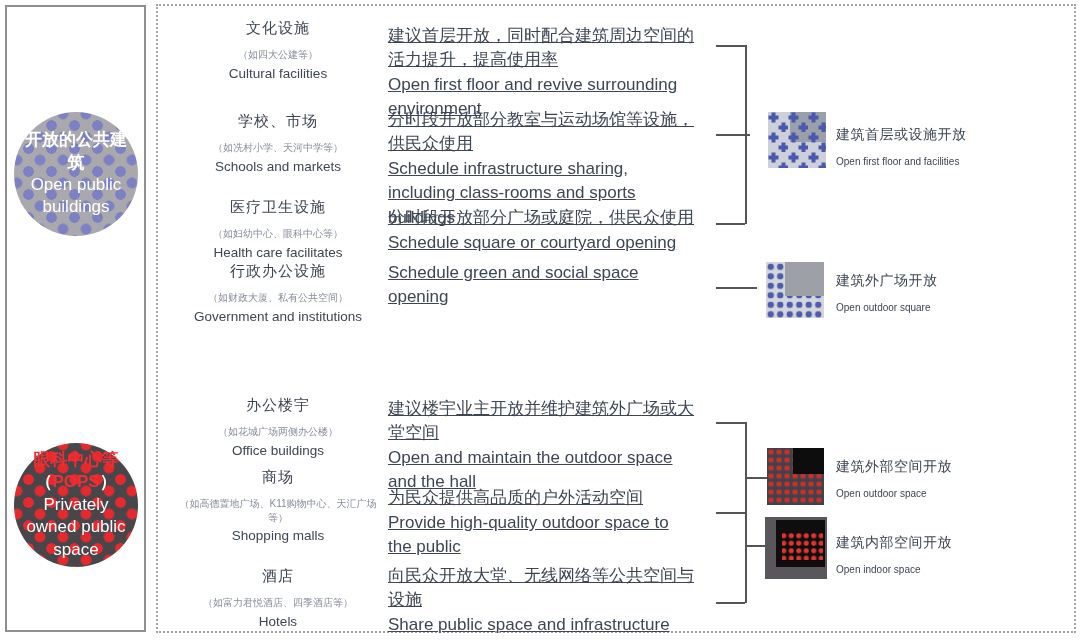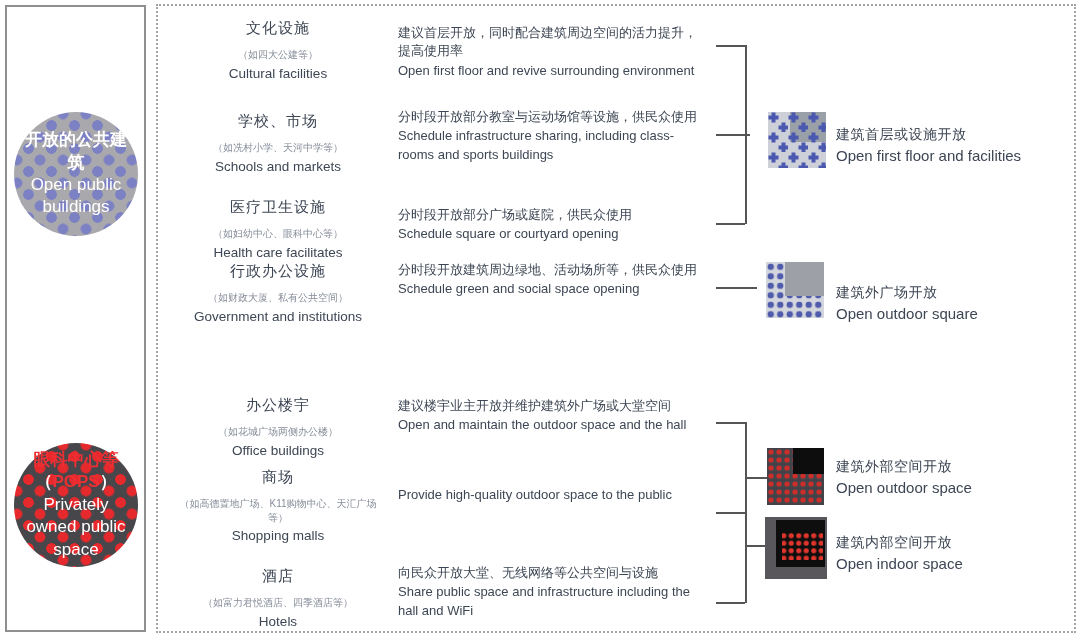--- a/index.html
+++ b/index.html
@@ -25,30 +25,30 @@
   .circle .zh{font-weight:600;display:block;}
   .c2 .zh{color:#ee2f33;}
   .c2 .pops{color:#ee2f33;font-weight:600;}
   .c2 .paren{color:#ffffff;font-weight:600;}
   
   .row-name{position:absolute;left:178px;width:200px;text-align:center;}
   .row-name .t-zh{font-size:15px;letter-spacing:1px;}
   .row-name .t-sub{font-size:10px;color:#868d99;margin-top:10px;line-height:1.35;}
   .row-name .t-en{font-size:13.5px;margin-top:3px;line-height:1.3;}
   
-  .row-desc{position:absolute;left:398px;width:306px;font-size:13px;line-height:1.42;}
+  .row-desc{position:absolute;left:388px;width:306px;font-size:17px;line-height:1.42;text-decoration:underline;}
   .row-desc .d-zh{margin-bottom:1px;}
   
   .vline{position:absolute;width:0;border-left:2px solid #555;}
   .hline{position:absolute;height:0;border-top:2px solid #555;}
   
   .legend-swatch{position:absolute;}
   .legend-label{position:absolute;left:836px;}
   .legend-label .l-zh{font-size:14px;letter-spacing:0.5px;}
-  .legend-label .l-en{font-size:15px;margin-top:3px;}
+  .legend-label .l-en{font-size:10px;margin-top:12px;}
 </style>
 </head>
 <body>
 
 <div id="stage">
 
   <div class="left-frame"></div>
   <div class="dashed-frame"></div>
 
   <div class="circle c1">
@@ -95,40 +95,40 @@
     <div class="d-zh">分时段开放部分广场或庭院，供民众使用</div>
     <div class="d-en">Schedule square or courtyard opening</div>
   </div>
 
   <div class="row-name" style="top:262px">
     <div class="t-zh">行政办公设施</div>
     <div class="t-sub">（如财政大厦、私有公共空间）</div>
     <div class="t-en">Government and institutions</div>
   </div>
   <div class="row-desc" style="top:261px">
-    <div class="d-zh">分时段开放建筑周边绿地、活动场所等，供民众使用</div>
     <div class="d-en">Schedule green and social space opening</div>
   </div>
 
   <div class="row-name" style="top:396px">
     <div class="t-zh">办公楼宇</div>
     <div class="t-sub">（如花城广场两侧办公楼）</div>
     <div class="t-en">Office buildings</div>
   </div>
   <div class="row-desc" style="top:397px">
     <div class="d-zh">建议楼宇业主开放并维护建筑外广场或大堂空间</div>
     <div class="d-en">Open and maintain the outdoor space and the hall</div>
   </div>
 
   <div class="row-name" style="top:468px">
     <div class="t-zh">商场</div>
     <div class="t-sub">（如高德置地广场、K11购物中心、天汇广场等）</div>
     <div class="t-en">Shopping malls</div>
   </div>
   <div class="row-desc" style="top:486px">
+    <div class="d-zh">为民众提供高品质的户外活动空间</div>
     <div class="d-en">Provide high-quality outdoor space to the public</div>
   </div>
 
   <div class="row-name" style="top:567px">
     <div class="t-zh">酒店</div>
     <div class="t-sub">（如富力君悦酒店、四季酒店等）</div>
     <div class="t-en">Hotels</div>
   </div>
   <div class="row-desc" style="top:564px">
     <div class="d-zh">向民众开放大堂、无线网络等公共空间与设施</div>
@@ -168,21 +168,21 @@
   <svg class="legend-swatch" style="left:766px;top:262px" width="58" height="56">
     <defs>
       <pattern id="dotBlue" width="9.5" height="9.5" patternUnits="userSpaceOnUse">
         <circle cx="4.75" cy="4.75" r="3.2" fill="#4f5bab"></circle>
       </pattern>
     </defs>
     <rect width="58" height="56" fill="#d4d6dd"></rect>
     <rect width="58" height="56" fill="url(#dotBlue)"></rect>
     <rect x="19" y="0" width="39" height="34" fill="#9da0a6"></rect>
   </svg>
-  <div class="legend-label" style="top:284px">
+  <div class="legend-label" style="top:272px">
     <div class="l-zh">建筑外广场开放</div>
     <div class="l-en">Open outdoor square</div>
   </div>
 
   <svg class="legend-swatch" style="left:767px;top:448px" width="57" height="57">
     <defs>
       <pattern id="dotRed3" width="8" height="8" patternUnits="userSpaceOnUse">
         <circle cx="4" cy="4" r="2.6" fill="#cf2d2a"></circle>
       </pattern>
     </defs>

